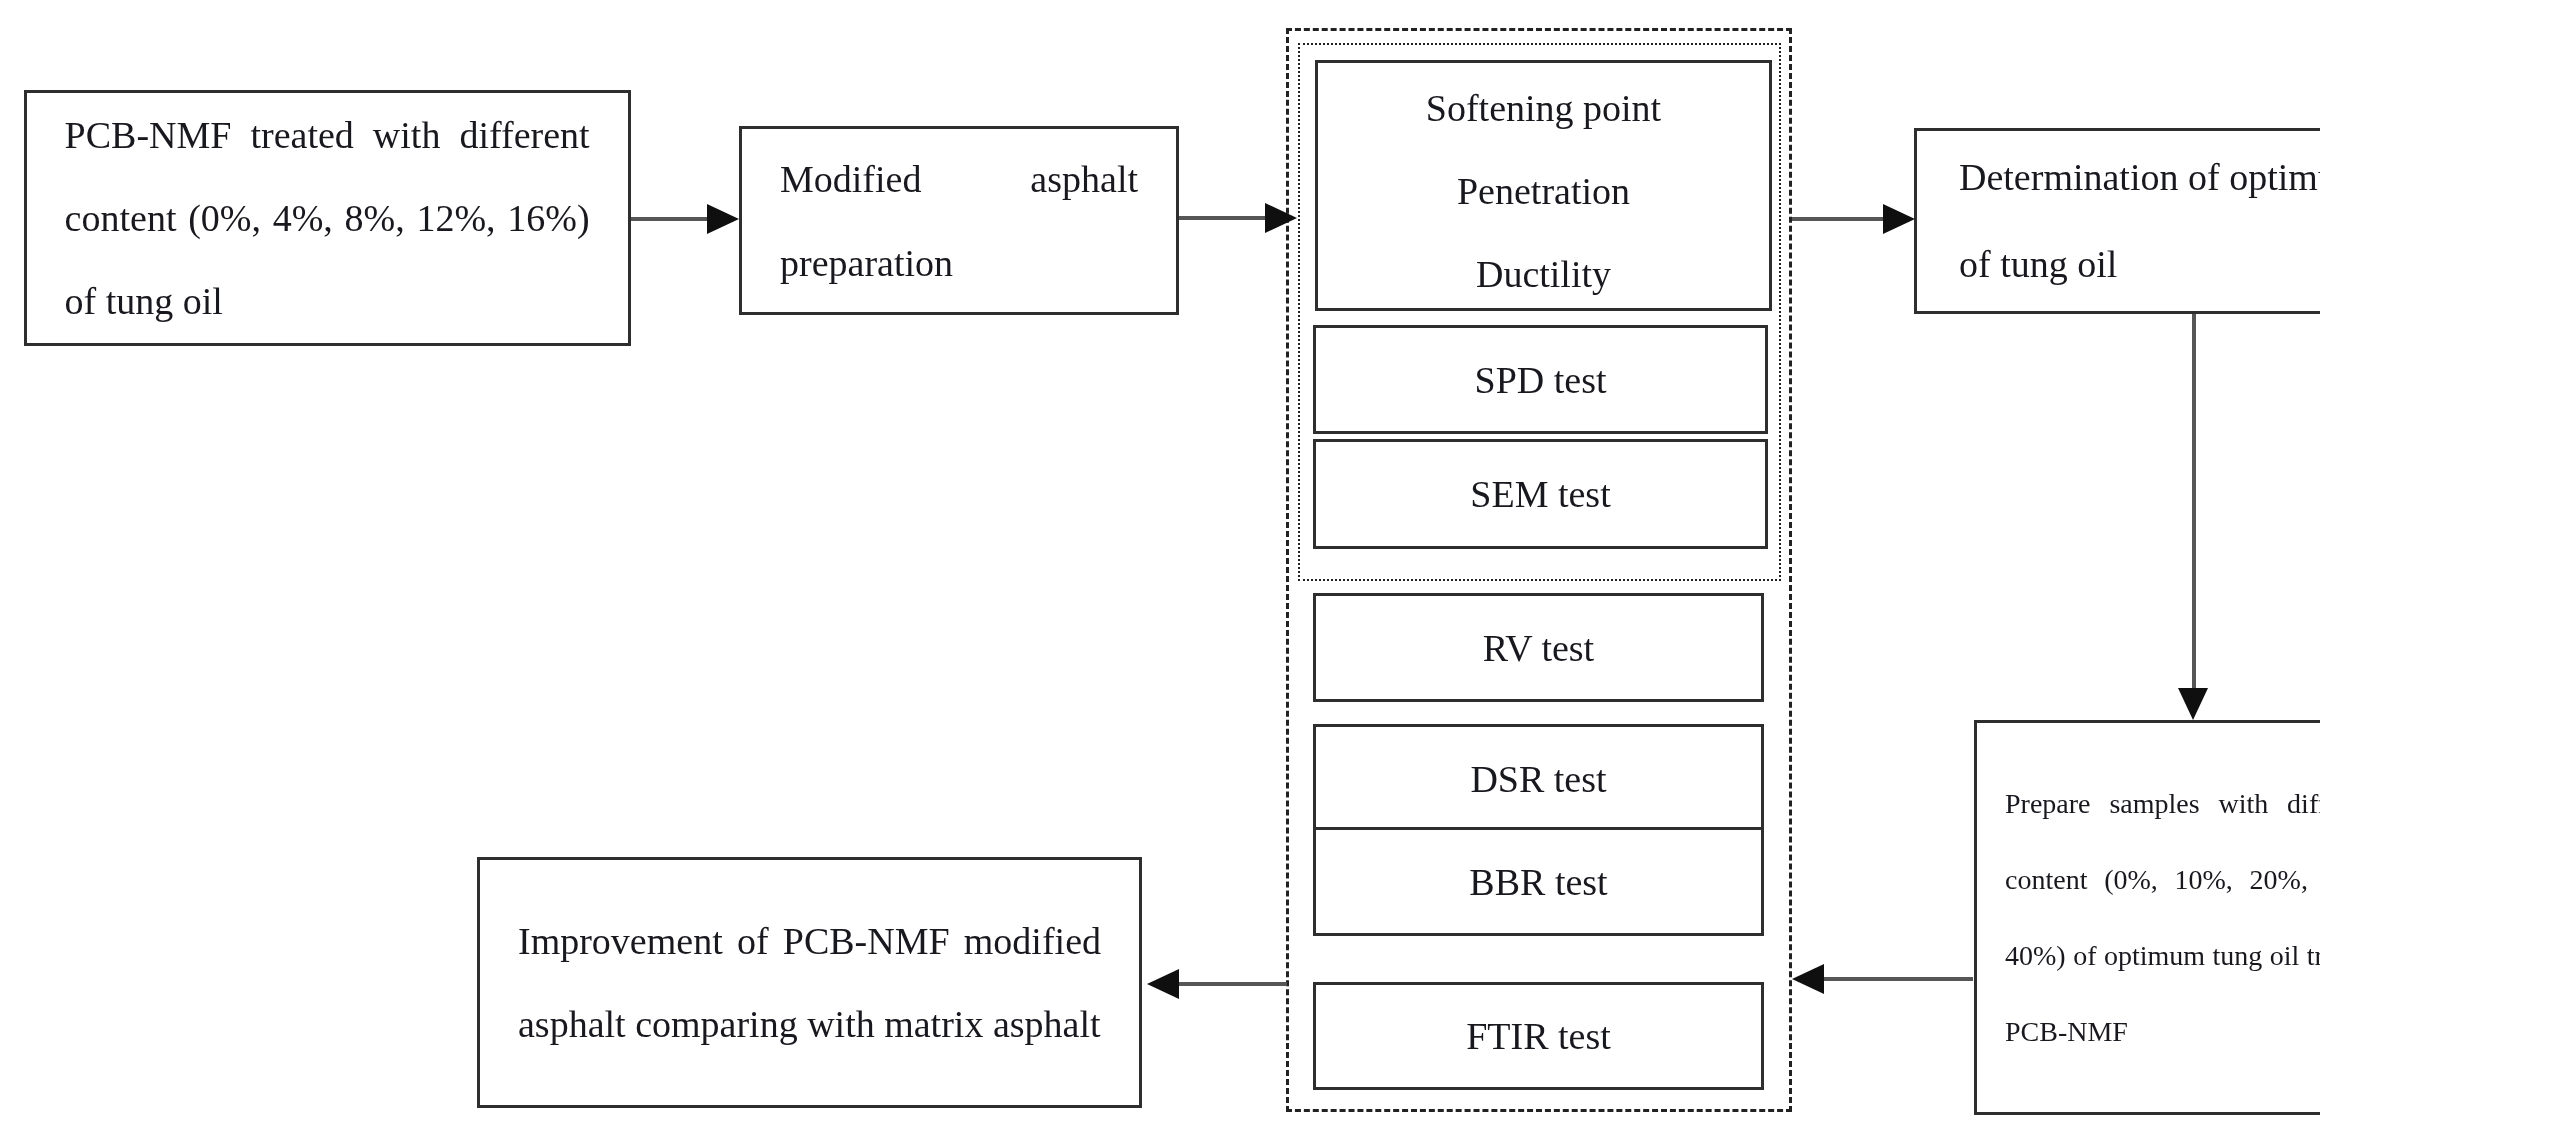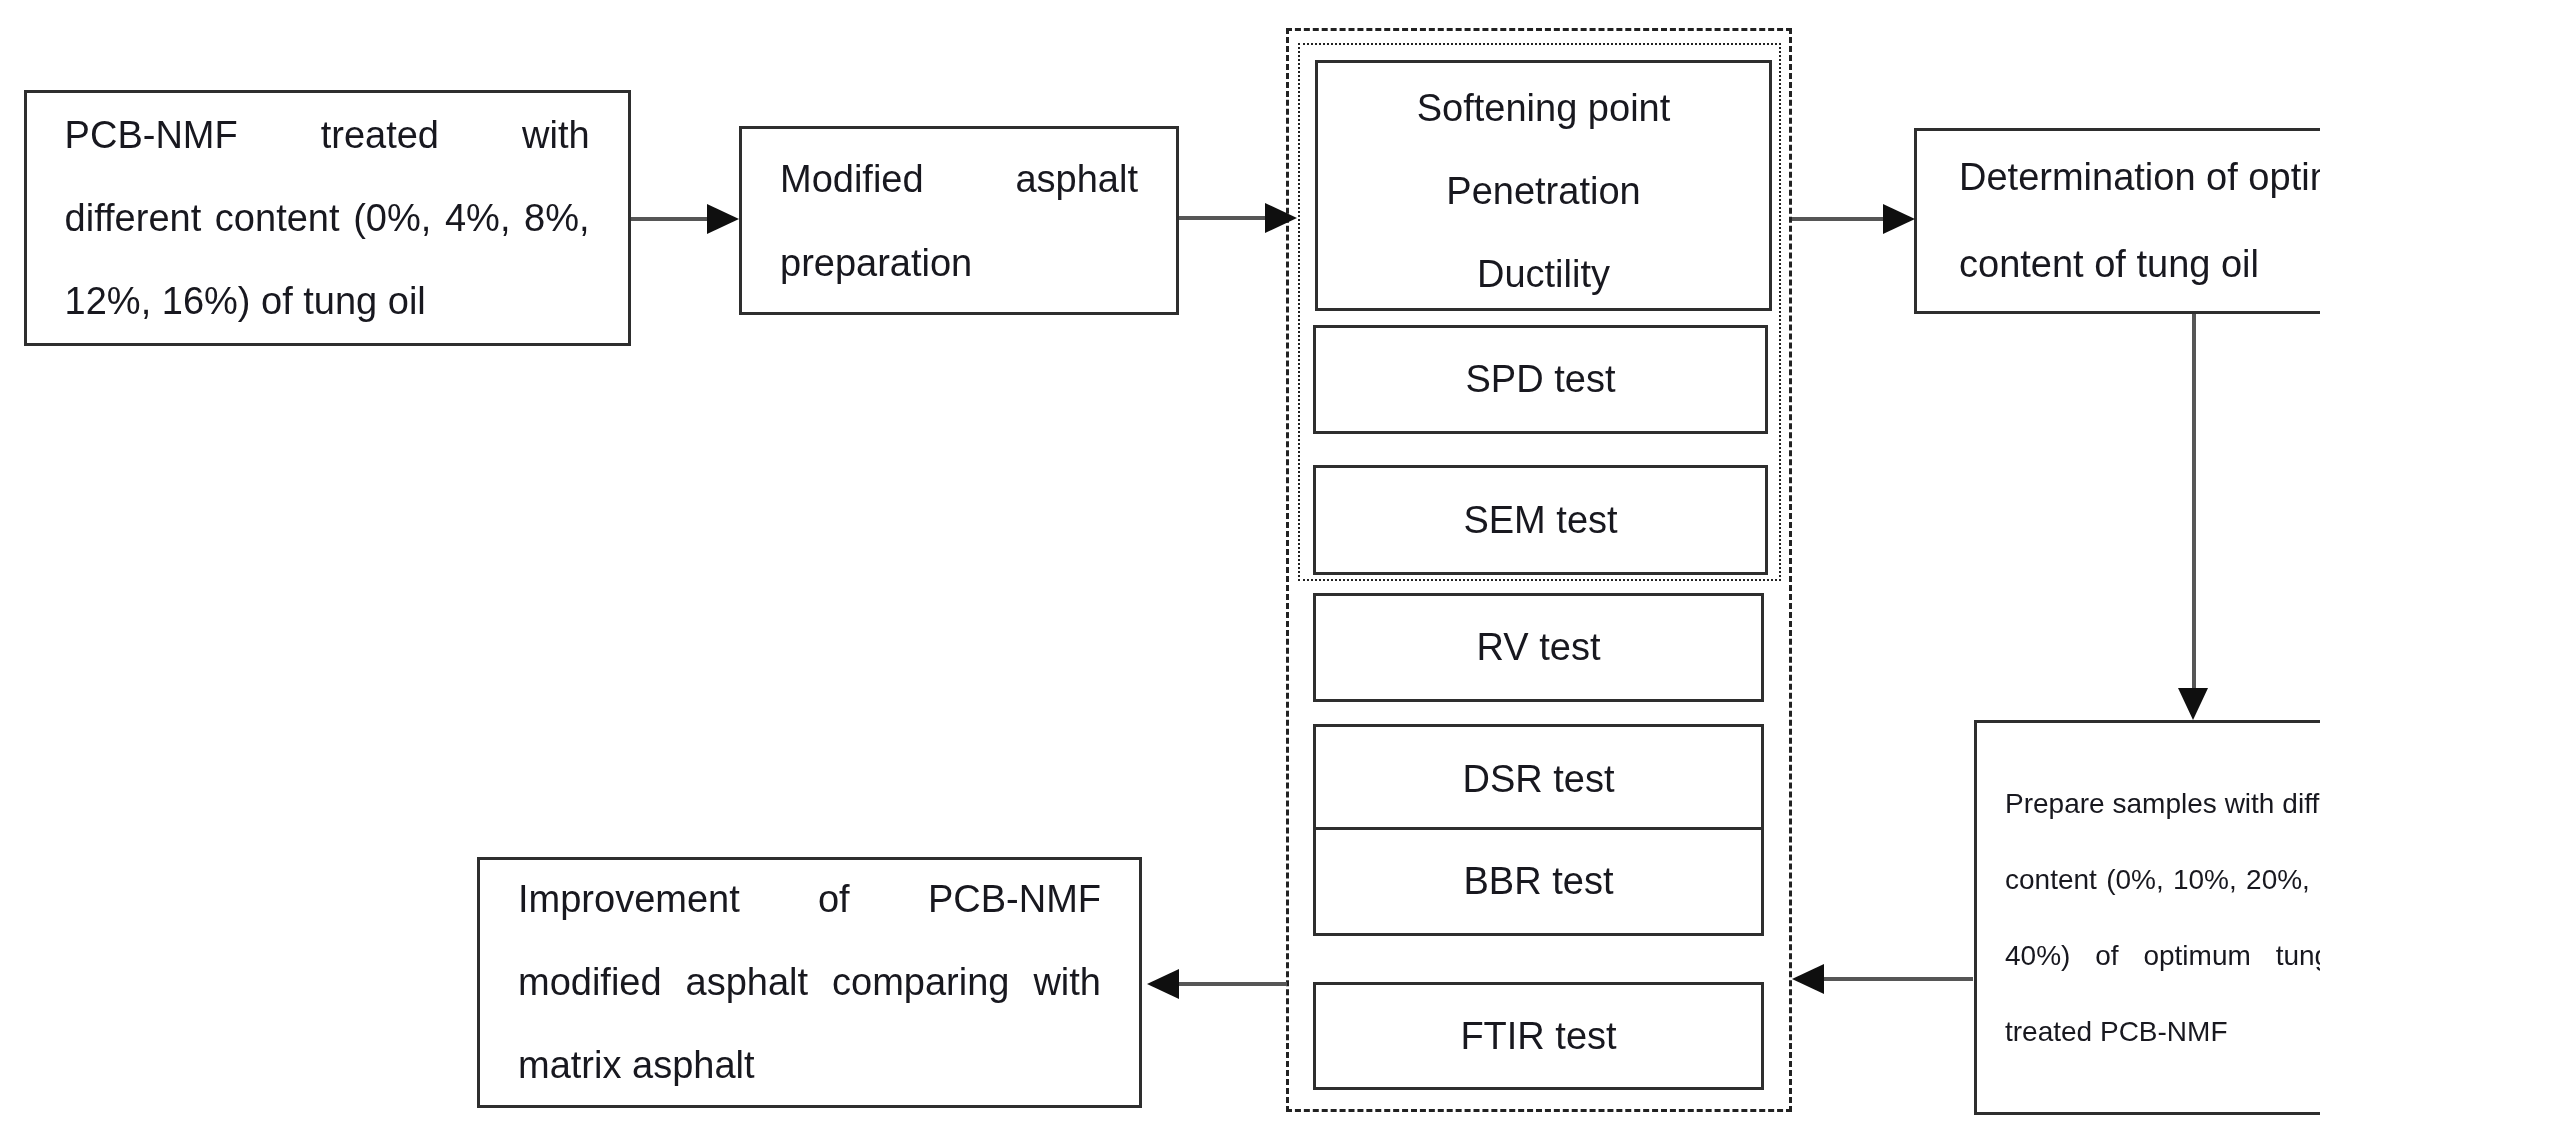--- a/index.html
+++ b/index.html
@@ -5,21 +5,21 @@
   html, body {
     margin: 0;
     padding: 0;
     background: #ffffff;
   }
   .canvas {
     position: relative;
     width: 2320px;
     height: 1143px;
     background: #ffffff;
-    font-family: Liberation Sans, sans-serif;
+    font-family: Liberation Serif, serif;
     color: #18181f;
     overflow: hidden;
   }
   .node {
     position: absolute;
     box-sizing: border-box;
     border: 3.8px solid #2e2e2e;
     background: #ffffff;
     display: flex;
     align-items: center;
@@ -74,21 +74,21 @@
     border-top: 32px solid #0f0f0f;
   }
 
   
   #n-pcb        { left: 23.6px;   top: 90px;   width: 607px; height: 256px; padding: 0 38px; line-height: 83px; }
   #n-modasphalt { left: 739px;  top: 126px;  width: 440px; height: 189px; padding: 2px 38px; line-height: 84px; }
   #c-dashed     { left: 1286px; top: 28px;   width: 506px; height: 1084px; }
   #c-dotted     { left: 1298px; top: 43px;   width: 483px; height: 538px; }
   #n-softening  { left: 1315px; top: 60px;   width: 457px; height: 251px; line-height: 83px; }
   #n-spd        { left: 1313px; top: 325px;  width: 455px; height: 109px; }
-  #n-sem        { left: 1313px; top: 465px;  width: 455px; height: 110px; }
+  #n-sem        { left: 1313px; top: 439px;  width: 455px; height: 110px; }
   #n-rv         { left: 1313px; top: 593px;  width: 451px; height: 109px; }
   #n-dsr        { left: 1313px; top: 724px;  width: 451px; height: 110px; }
   #n-bbr        { left: 1313px; top: 827px;  width: 451px; height: 109px; }
   #n-ftir       { left: 1313px; top: 982px; width: 451px; height: 108px; }
   #n-determ     { left: 1914px; top: 128px;  width: 634px; height: 186px; padding: 16px 42px; line-height: 87px; }
   #n-prepare    { left: 1974px; top: 720px;  width: 440px; height: 395px; padding: 0 28px; line-height: 76px; font-size: 28px; }
   #n-improve    { left: 477px;  top: 857px;  width: 665px; height: 251px; padding: 16px 38px; line-height: 83px; }
 
   
   #a1-line { left: 631px;  top: 217px;  width: 80px;  }

